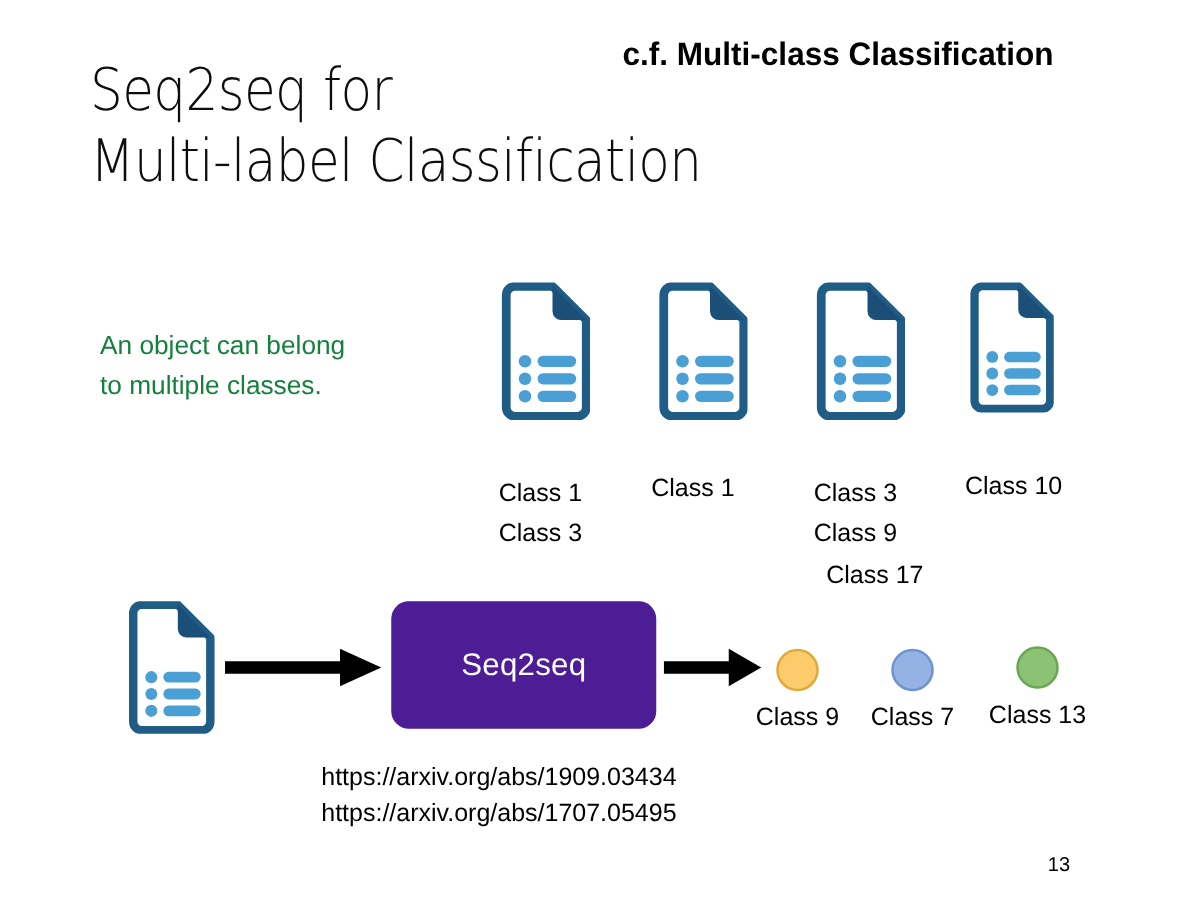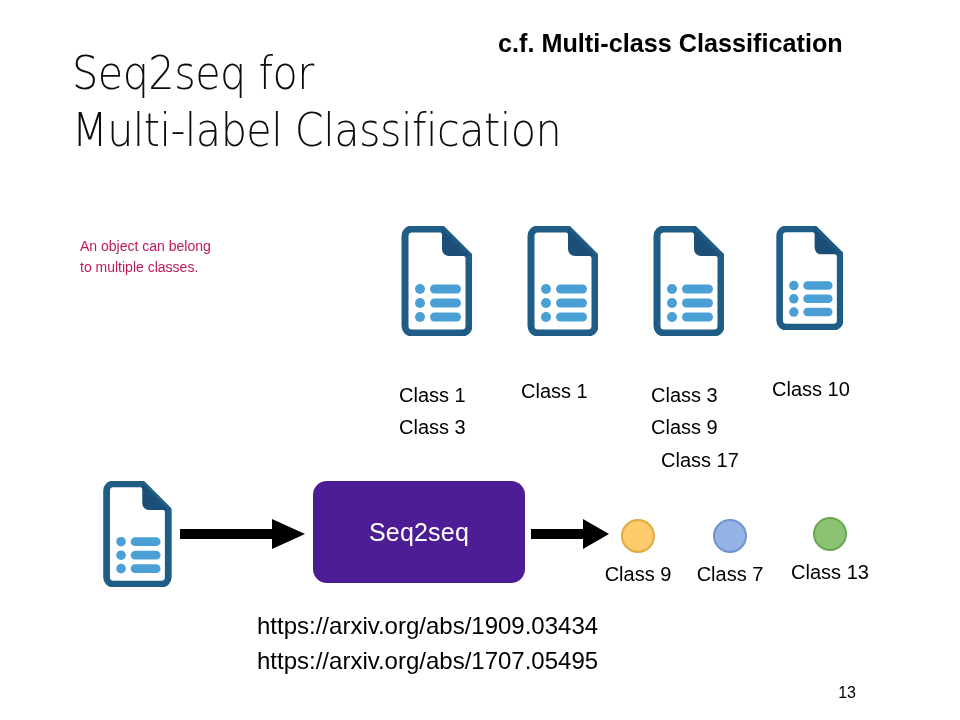--- a/index.html
+++ b/index.html
@@ -46,25 +46,25 @@
     color: #000000;
     white-space: nowrap;
     transform: scaleX(0.97);
     transform-origin: left top;
   }
 
   
   #note {
     position: absolute;
     left: 80px;
-    top: 236px;
+    top: 261px;
     width: 290px;
-    font-size: 14px;
+    font-size: 21px;
     line-height: 1.5;
-    color: #be185d;
+    color: #15803d;
     white-space: pre-line;
   }
 
   
   .doc-icon { position: absolute; }
   .doc-icon svg { display: block; width: 100%; height: 100%; }
 
   
   .label-stack {
     position: absolute;
@@ -113,21 +113,21 @@
     color: #000000;
     text-align: center;
     white-space: nowrap;
   }
 
   
   #links {
     position: absolute;
     left: 257px;
     top: 608px;
-    font-size: 24px;
+    font-size: 20px;
     line-height: 1.46;
     color: #000000;
     white-space: nowrap;
   }
   #links span { display: block; }
 
   
   #slide-number {
     position: absolute;
     right: 28px;

